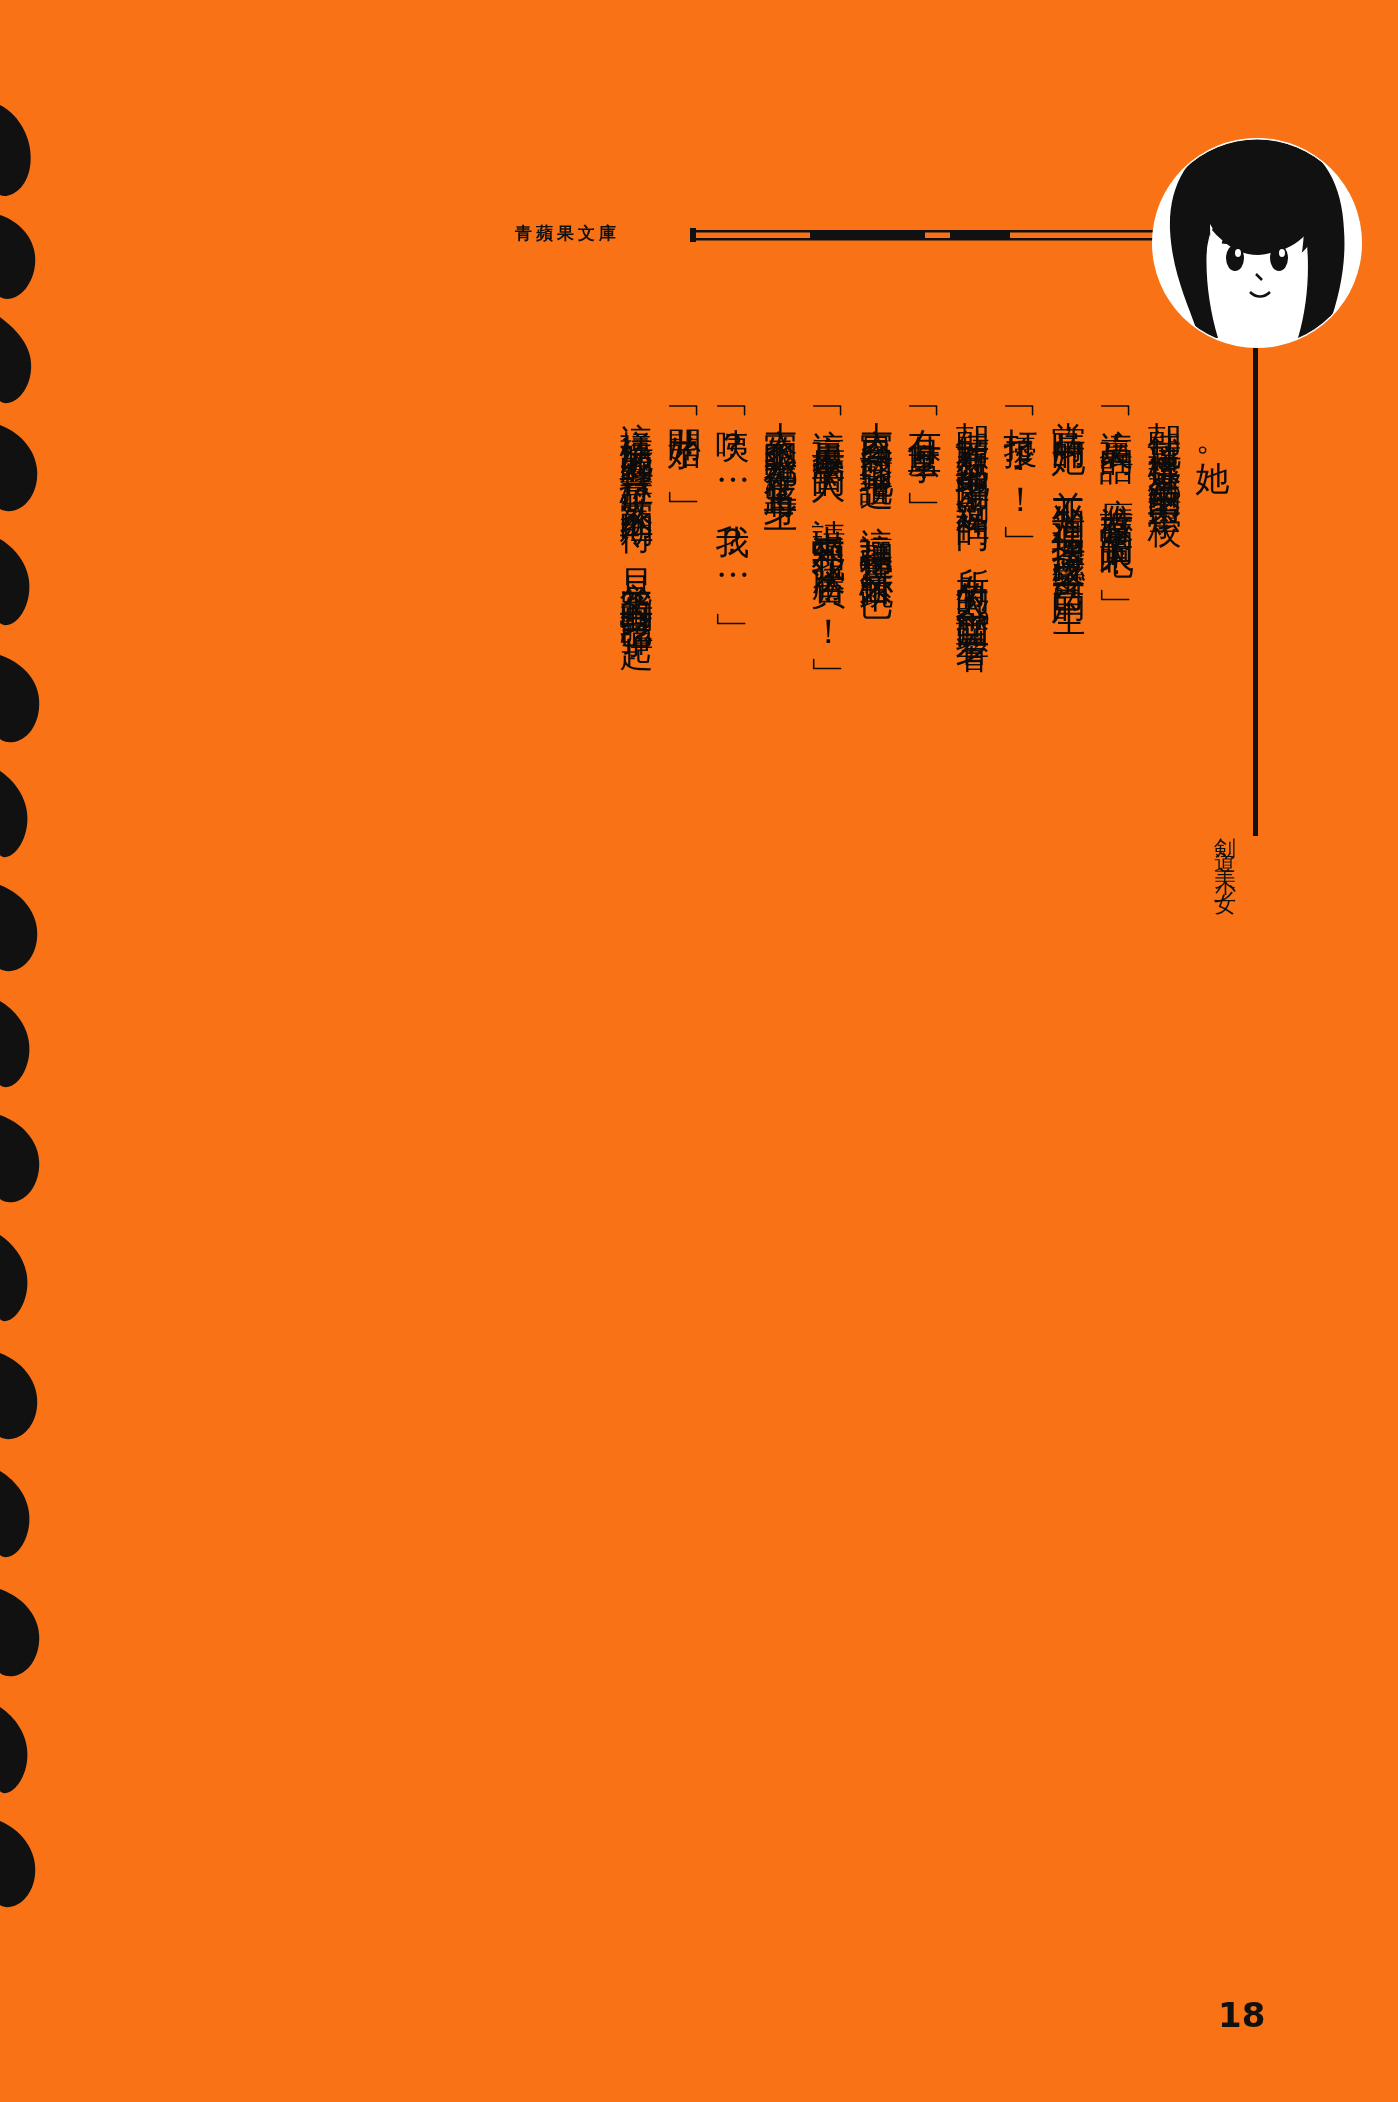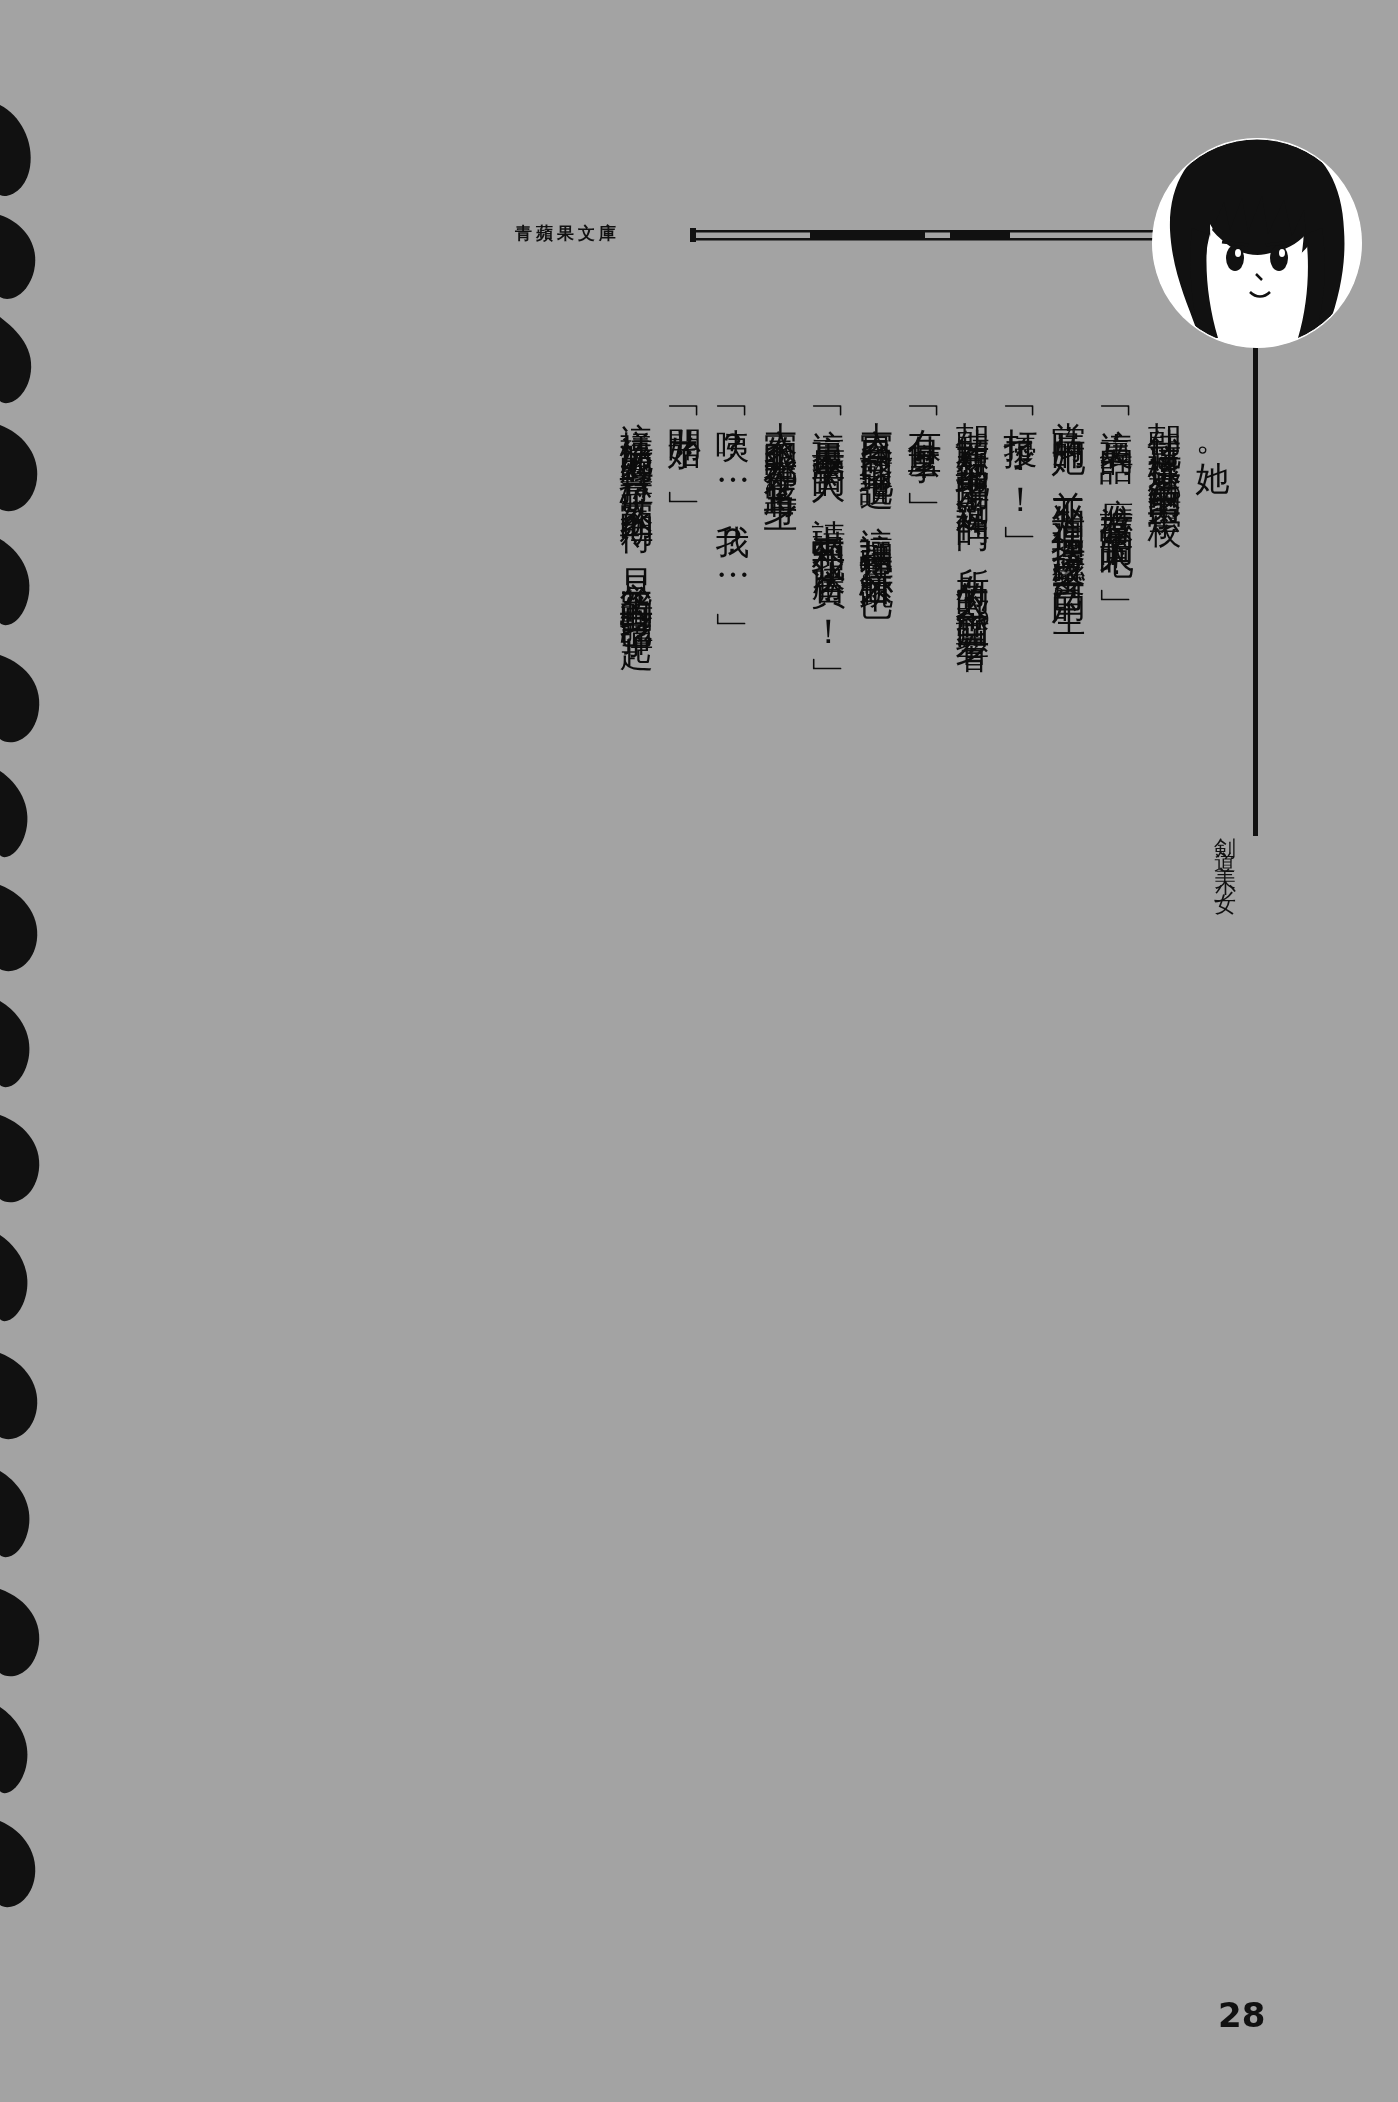--- a/index.html
+++ b/index.html
@@ -14,21 +14,21 @@
     font-family: "DejaVu Serif", "Liberation Serif", serif;
     overflow: hidden;
   }
 
   
   #page {
     position: absolute;
     left: 0; top: 0;
     width: 1398px;
     height: 2102px;
-    background: #a3a3a3;
+    background: #f97316;
   }
 
   
   #ink-margin {
     position: absolute;
     left: 0px;
     top: 95px;
     width: 70px;
     height: 1830px;
   }
@@ -210,15 +210,15 @@
     <div class="vcol">朝佳頗有架勢地推開了劍道社的門。所有的人都一齊回頭看著</div>
     <div class="vcol">「有什麼事？」</div>
     <div class="vcol">大家異口同聲地說道，這讓朝佳覺得心跳不已。</div>
     <div class="vcol">「這裏最厲害的人，請出來和我一決勝負！！」</div>
     <div class="vcol">大家的眼光都停在主將身上。</div>
     <div class="vcol">「咦？…我？…」</div>
     <div class="vcol">「開始了‼」</div>
     <div class="vcol">這樣清脆的響聲打碎了大家的期待。只見主將的身體已彈了起</div>
   </div>
 
-  <div id="page-number">28</div>
+  <div id="page-number">18</div>
 
 </div>
 
 </body></html>

